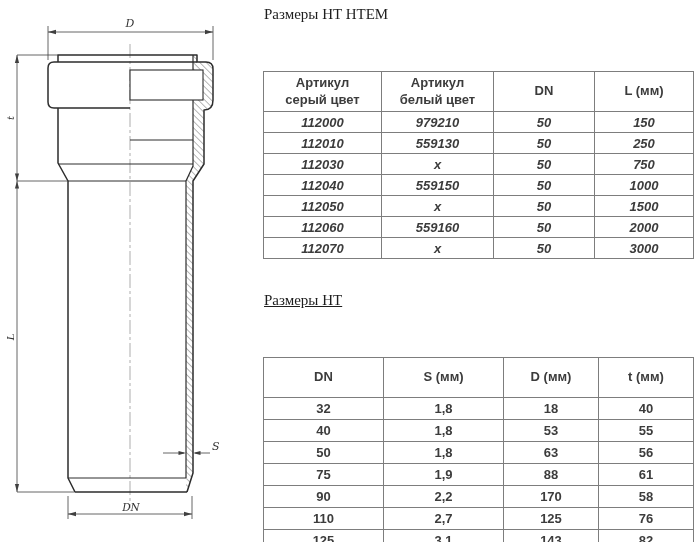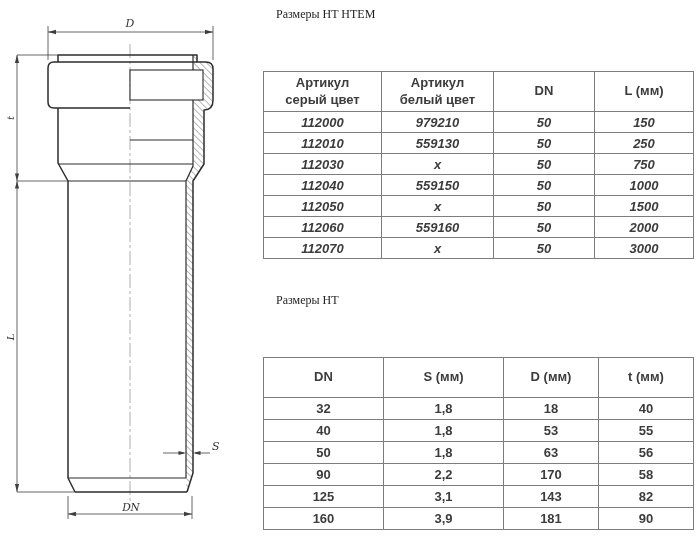--- a/index.html
+++ b/index.html
@@ -8,23 +8,23 @@
     background:#ffffff;font-family:"Liberation Sans",sans-serif;
   }
   
   .drawing-pane{position:absolute;left:0;top:0;width:262px;height:542px;}
   .drawing-pane svg{display:block;}
   .dim-label{font-family:"DejaVu Serif",serif;font-style:italic;fill:#333;}
   
   .tables-pane{position:absolute;left:263px;top:6px;width:432px;}
   .table-title{
     font-family:"Liberation Serif",serif;font-weight:400;
-    font-size:12px;color:#1e1e1e;margin:0 0 6px 13px;line-height:17px;
+    font-size:15px;color:#1e1e1e;margin:0 0 6px 1px;line-height:17px;
   }
-  .title-2{margin-top:33px;}
+  .title-2{margin-top:33px;text-decoration:underline;}
   table{border-collapse:collapse;table-layout:fixed;width:430px;color:#3c3c3c;margin-top:48px;}
   th,td{border:1px solid #7d7d7d;text-align:center;vertical-align:middle;overflow:hidden;}
   th{font-size:13px;font-weight:700;height:37px;line-height:1.3;white-space:pre-line;padding:1px 0;}
   td{font-size:13px;font-weight:600;padding:0;}
   .tbl-1 td{height:20px;font-style:italic;}
   .tbl-2 td{height:21px;}
   .t1c1{width:118px}.t1c2{width:112px}.t1c3{width:101px}.t1c4{width:99px}
   .t2c1{width:120px}.t2c2{width:120px}.t2c3{width:95px}.t2c4{width:95px}
 </style>
 </head>
@@ -192,26 +192,38 @@
           <td>53</td>
           <td>55</td>
         </tr>
         <tr>
           <td>50</td>
           <td>1,8</td>
           <td>63</td>
           <td>56</td>
         </tr>
         <tr>
+          <td>75</td>
+          <td>1,9</td>
+          <td>88</td>
+          <td>61</td>
+        </tr>
+        <tr>
           <td>90</td>
           <td>2,2</td>
           <td>170</td>
           <td>58</td>
         </tr>
         <tr>
+          <td>110</td>
+          <td>2,7</td>
+          <td>125</td>
+          <td>76</td>
+        </tr>
+        <tr>
           <td>125</td>
           <td>3,1</td>
           <td>143</td>
           <td>82</td>
         </tr>
         <tr>
           <td>160</td>
           <td>3,9</td>
           <td>181</td>
           <td>90</td>

